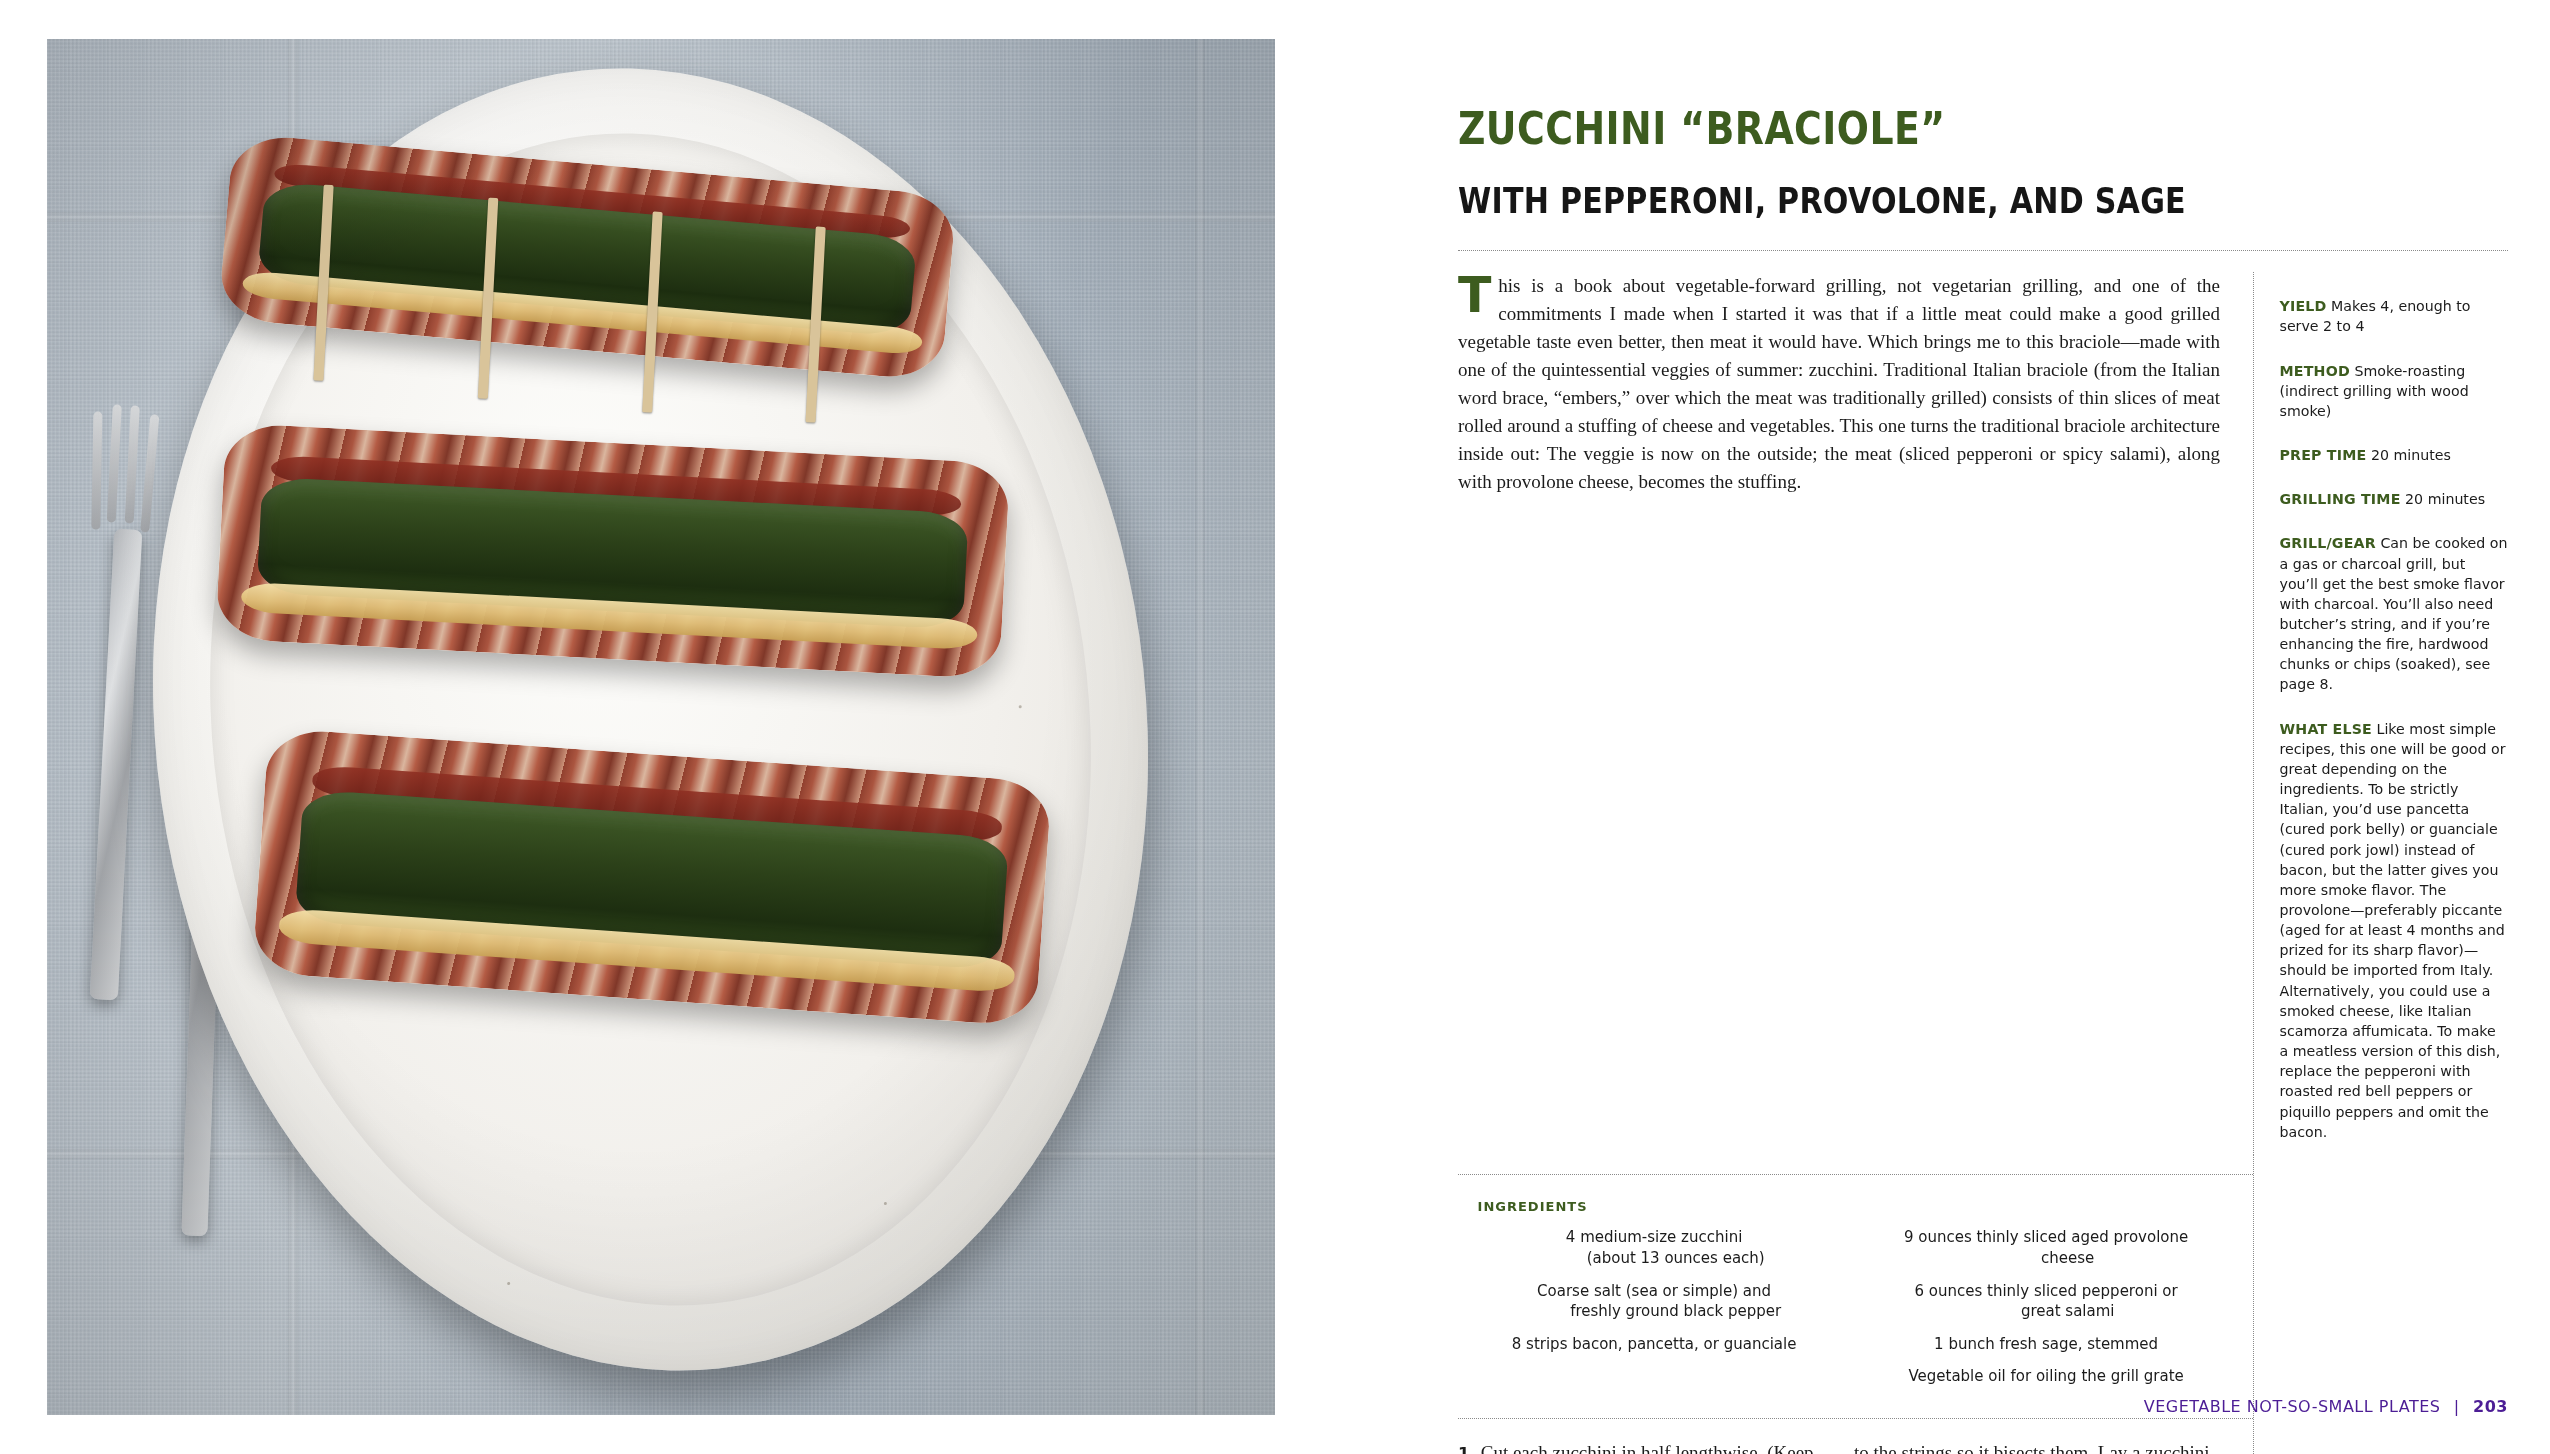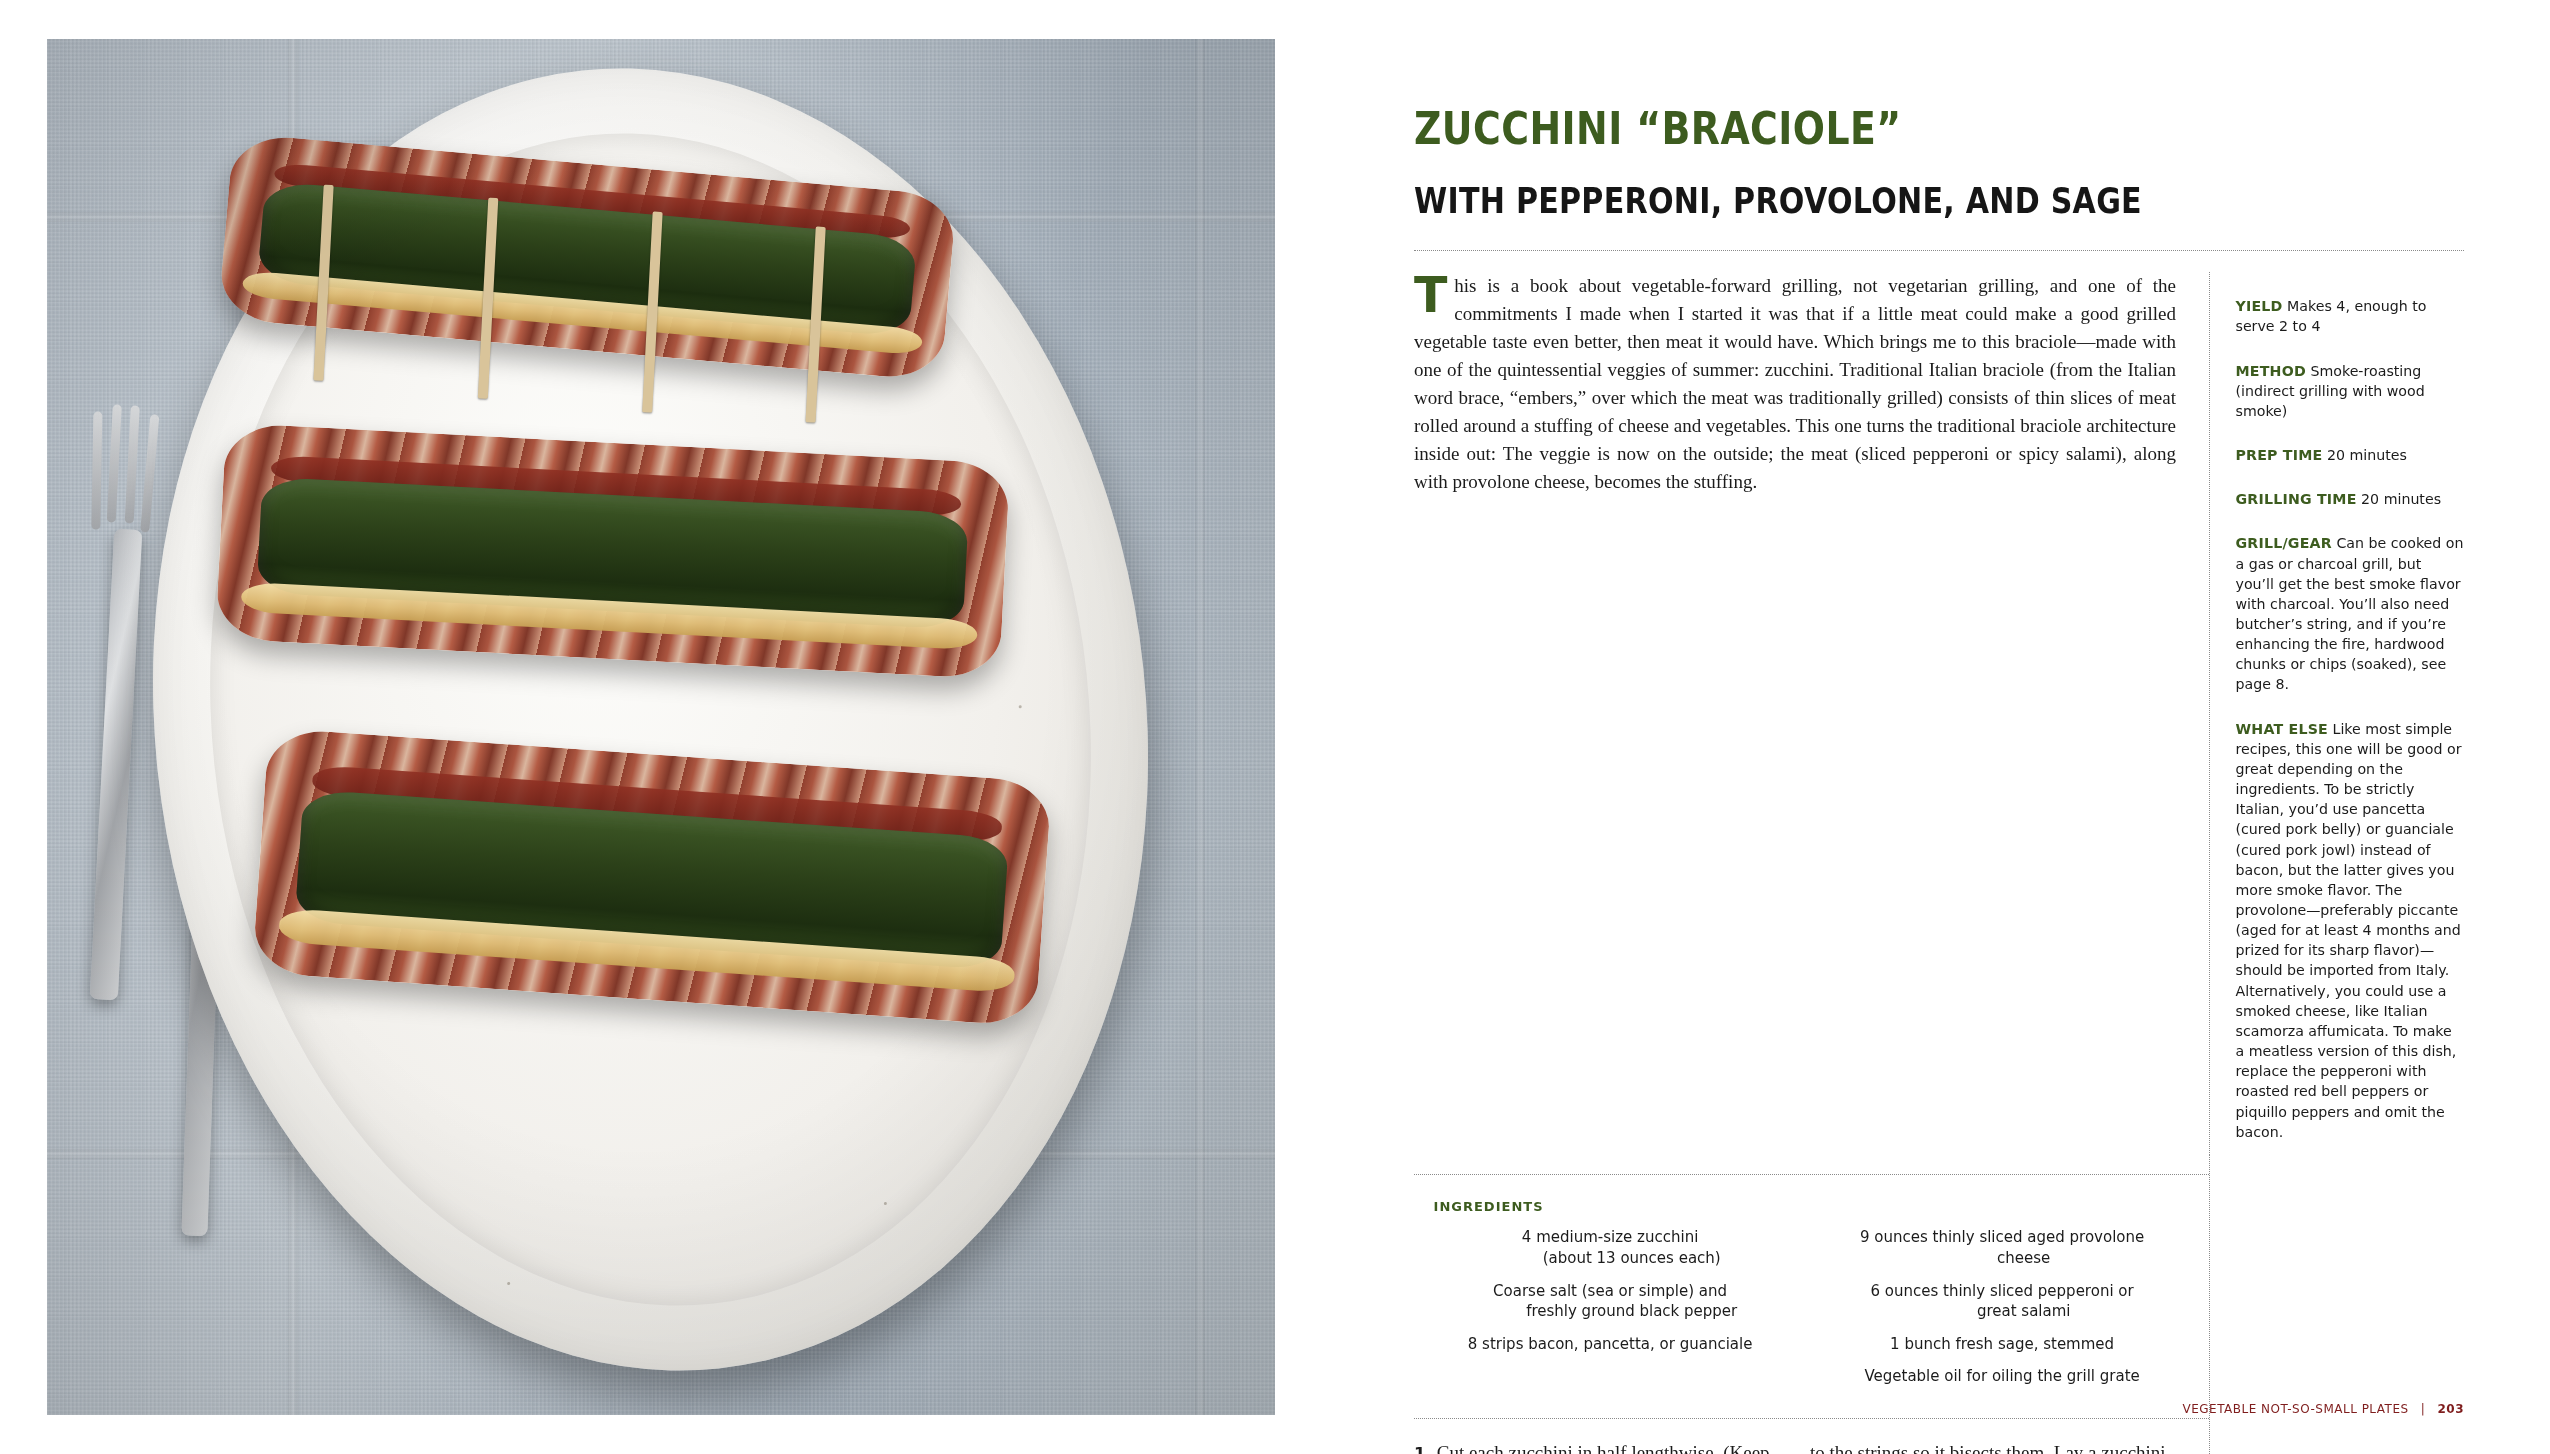--- a/index.html
+++ b/index.html
@@ -13,20 +13,21 @@
     overflow: hidden;
     font-family: "Liberation Serif", serif;
     color: #1a1a1a;
   }
   .page {
     position: relative;
     width: 2550px;
     height: 1455px;
     display: flex;
     background: #ffffff;
+    gap: 44px;
   }
 
   
   .photo-page {
     position: relative;
     width: 1275px;
     height: 1455px;
     background: #ffffff;
     flex: 0 0 1275px;
   }
@@ -302,23 +303,23 @@
     box-sizing: border-box;
     font-family: "DejaVu Sans", sans-serif;
     font-size: 14.2px;
     line-height: 1.42;
   }
   .footer {
     position: absolute;
     right: 86px;
     bottom: 39px;
     font-family: "DejaVu Sans", sans-serif;
-    font-size: 12px;
+    font-size: 16px;
     letter-spacing: 0.5px;
-    color: #7f1d1d;
+    color: #4c1d95;
   }
   .footer .sep { margin: 0 7.8px; }
   .footer .pg { font-weight: bold; }
 </style>
 </head>
 <body>
 
 <div class="page">
 
   <div class="photo-page">

